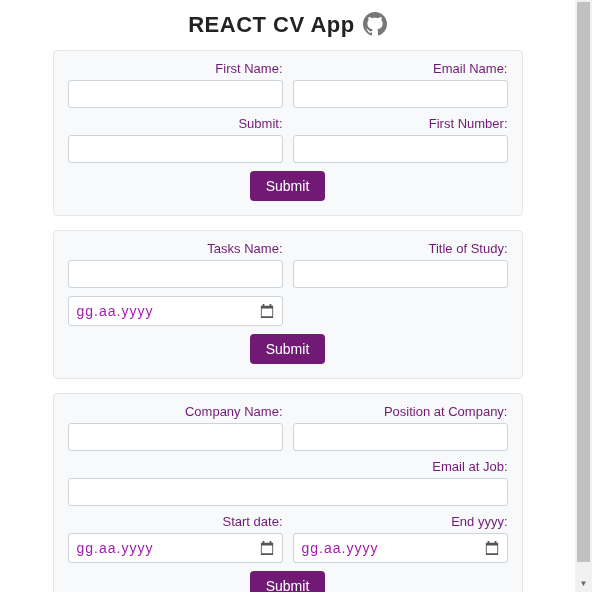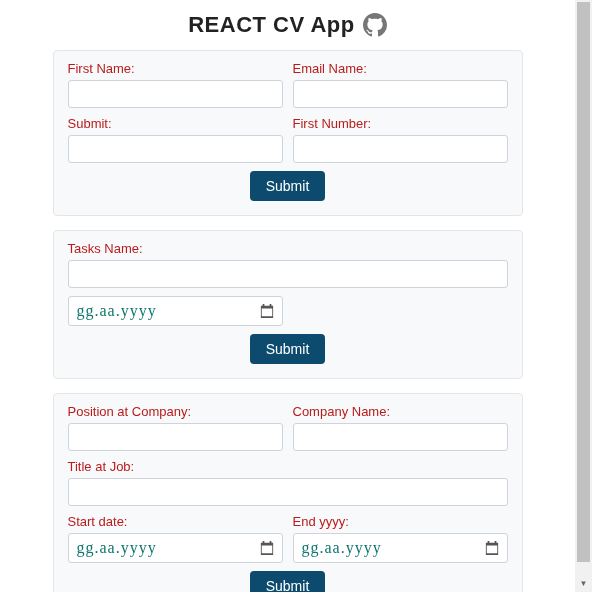--- a/index.html
+++ b/index.html
@@ -46,21 +46,21 @@
       display: flex;
       align-items: center;
       justify-content: center;
       font-size: 8px;
       color: #666;
     }
     .scrollbar-arrow.top { top: 0; }
     .scrollbar-arrow.bottom { bottom: 0; }
     .header {
       display: flex;
-      align-items: center;
+      align-items: flex-start;
       justify-content: center;
       gap: 8px;
       margin-bottom: 12px;
     }
     .header h1 {
       font-size: 22px;
       font-weight: 600;
       color: #222;
       letter-spacing: 0.5px;
     }
@@ -86,23 +86,24 @@
     .field {
       flex: 1;
       display: flex;
       flex-direction: column;
     }
     .field.full {
       width: 100%;
     }
     label {
       font-size: 13px;
-      color: #b91c1c;
+      color: #701a75;
       margin-bottom: 4px;
       font-weight: 400;
+      text-align: right;
     }
     input[type="text"] {
       width: 100%;
       height: 28px;
       border: 1px solid #ced4da;
       border-radius: 3px;
       padding: 4px 8px;
       font-size: 13px;
       background: #fff;
     }
@@ -111,41 +112,41 @@
       align-items: center;
       width: 100%;
       height: 30px;
       border: 1px solid #ced4da;
       border-radius: 3px;
       background: #fff;
       padding: 0 8px;
     }
     .date-input .placeholder {
       flex: 1;
-      font-size: 16px;
-      color: #0f766e;
+      font-size: 14px;
+      color: #a21caf;
       letter-spacing: 1px;
-      font-family: Liberation Serif, serif;
+      font-family: Liberation Sans, sans-serif;
     }
     .date-input .cal {
       display: flex;
       align-items: center;
     }
     .date-input .cal svg {
       width: 14px;
       height: 14px;
       fill: #555;
     }
     .btn-row {
       display: flex;
       justify-content: center;
       margin-top: 6px;
     }
     .btn {
-      background: #0c4a6e;
+      background: #701a75;
       color: #fff;
       border: none;
       border-radius: 4px;
       padding: 7px 16px;
       font-size: 14px;
       cursor: pointer;
     }
   </style>
 </head>
 <body>
@@ -185,20 +186,24 @@
       <button class="btn">Submit</button>
     </div>
   </div>
 
   <div class="form-section">
     <div class="row">
       <div class="field">
         <label>Tasks Name:</label>
         <input type="text" style="">
       </div>
+      <div class="field">
+        <label>Title of Study:</label>
+        <input type="text" style="">
+      </div>
     </div>
     <div class="row">
       <div class="field">
         <div class="date-input">
           <span class="placeholder">gg.aa.yyyy</span>
           <span class="cal">
             <svg viewBox="0 0 16 16">
                 <path d="M3 0v2H1v14h14V2h-2V0h-2v2H5V0H3zm-1 5h12v9H2V5z"></path>
               </svg>
           </span>
@@ -207,31 +212,31 @@
       <div class="field"></div>
     </div>
     <div class="btn-row">
       <button class="btn">Submit</button>
     </div>
   </div>
 
   <div class="form-section">
     <div class="row">
       <div class="field">
+        <label>Company Name:</label>
+        <input type="text" style="">
+      </div>
+      <div class="field">
         <label>Position at Company:</label>
         <input type="text" style="">
       </div>
-      <div class="field">
-        <label>Company Name:</label>
-        <input type="text" style="">
-      </div>
     </div>
     <div class="row">
       <div class="field full">
-        <label>Title at Job:</label>
+        <label>Email at Job:</label>
         <input type="text" style="">
       </div>
     </div>
     <div class="row">
       <div class="field">
         <label>Start date:</label>
         <div class="date-input">
           <span class="placeholder">gg.aa.yyyy</span>
           <span class="cal">
             <svg viewBox="0 0 16 16">

